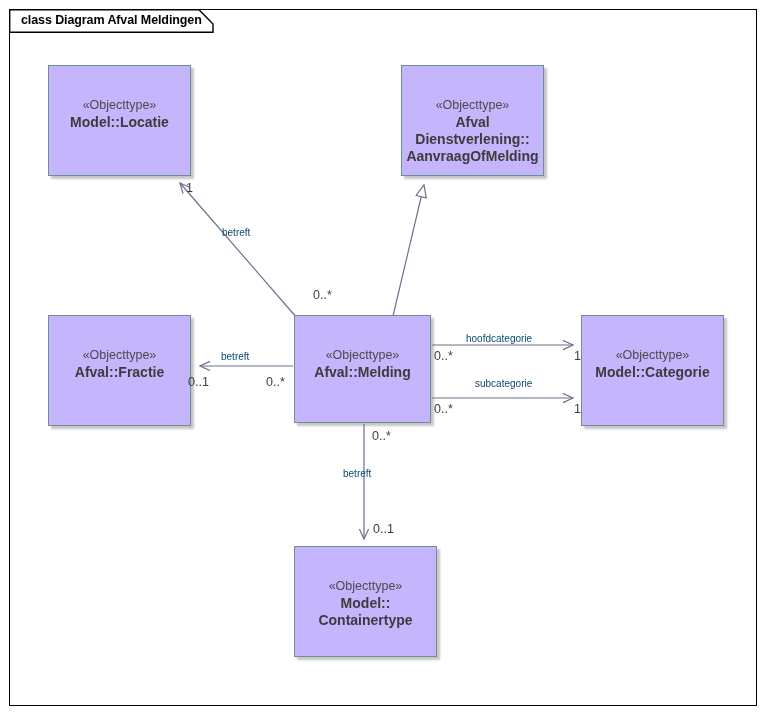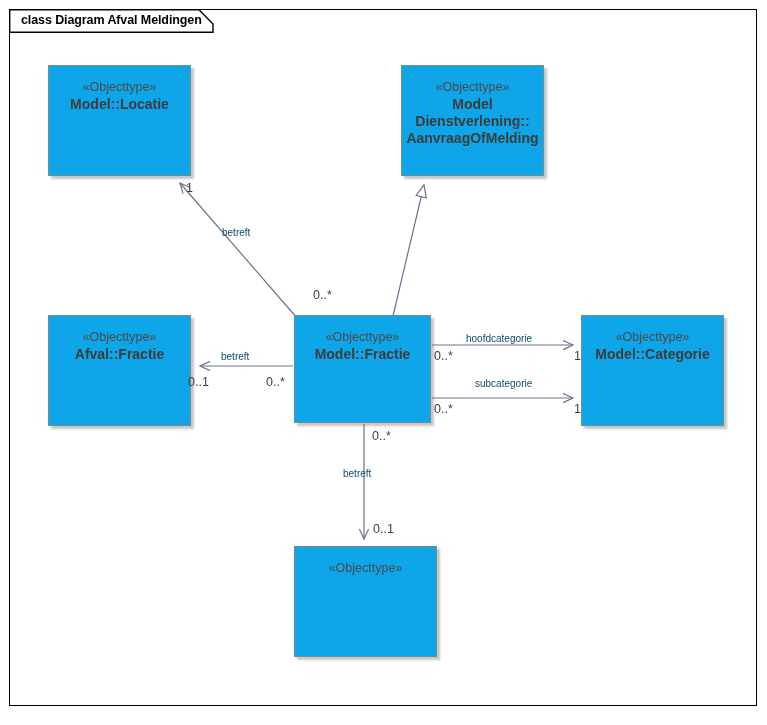--- a/index.html
+++ b/index.html
@@ -54,25 +54,25 @@
     left: 0;
     top: 0;
     width: 767px;
     height: 725px;
     pointer-events: none;
   }
   
   .cls {
     position: absolute;
     box-sizing: border-box;
-    background: #0ea5e9;
+    background: #c4b5fd;
     border: 1.2px solid #6f8f92;
     box-shadow: 3px 3px 2px rgba(120,120,120,0.42);
     text-align: center;
-    padding-top: 13px;
+    padding-top: 31px;
   }
   .cls .stereo {
     font-size: 12.5px;
     color: #4a4a4a;
     line-height: 17px;
     white-space: nowrap;
   }
   .cls .cname {
     font-size: 14px;
     font-weight: bold;
@@ -131,42 +131,44 @@
     <line x1="364" y1="424" x2="364" y2="539" stroke="#6f6f8c" stroke-width="1.2" marker-end="url(#openArrow)"></line>
   </svg>
 
   <div class="cls" style="left:48px; top:65px; width:143px; height:111px;">
     <div class="stereo">«Objecttype»</div>
     <div class="cname">Model::Locatie</div>
   </div>
 
   <div class="cls" style="left:401px; top:65px; width:143px; height:111px;">
     <div class="stereo">«Objecttype»</div>
-    <div class="cname">Model
+    <div class="cname">Afval
 Dienstverlening::
 AanvraagOfMelding</div>
   </div>
 
   <div class="cls" style="left:48px; top:315px; width:143px; height:111px;">
     <div class="stereo">«Objecttype»</div>
     <div class="cname">Afval::Fractie</div>
   </div>
 
   <div class="cls" style="left:294px; top:315px; width:137px; height:108px;">
     <div class="stereo">«Objecttype»</div>
-    <div class="cname">Model::Fractie</div>
+    <div class="cname">Afval::Melding</div>
   </div>
 
   <div class="cls" style="left:581px; top:315px; width:143px; height:111px;">
     <div class="stereo">«Objecttype»</div>
     <div class="cname">Model::Categorie</div>
   </div>
 
   <div class="cls" style="left:294px; top:546px; width:143px; height:111px;">
     <div class="stereo">«Objecttype»</div>
+    <div class="cname">Model::
+Containertype</div>
   </div>
 
   <div class="mult" style="left:186px; top:181px;">1</div>
   <div class="elabel" style="left:222px; top:227px;">betreft</div>
   <div class="mult" style="left:313px; top:288px;">0..*</div>
 
   <div class="elabel" style="left:221px; top:351px;">betreft</div>
   <div class="mult" style="left:188px; top:375px;">0..1</div>
   <div class="mult" style="left:266px; top:375px;">0..*</div>
 

